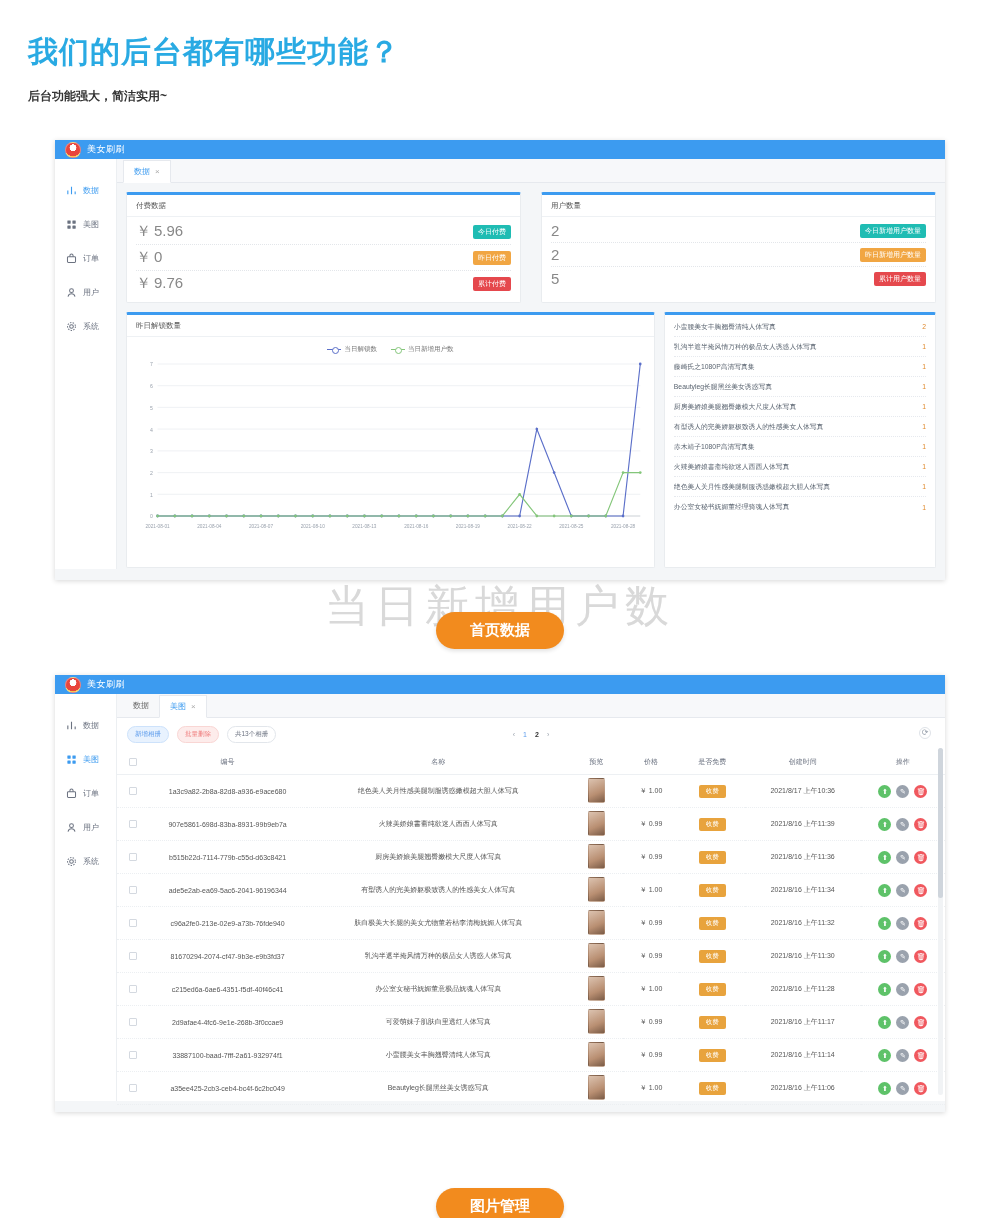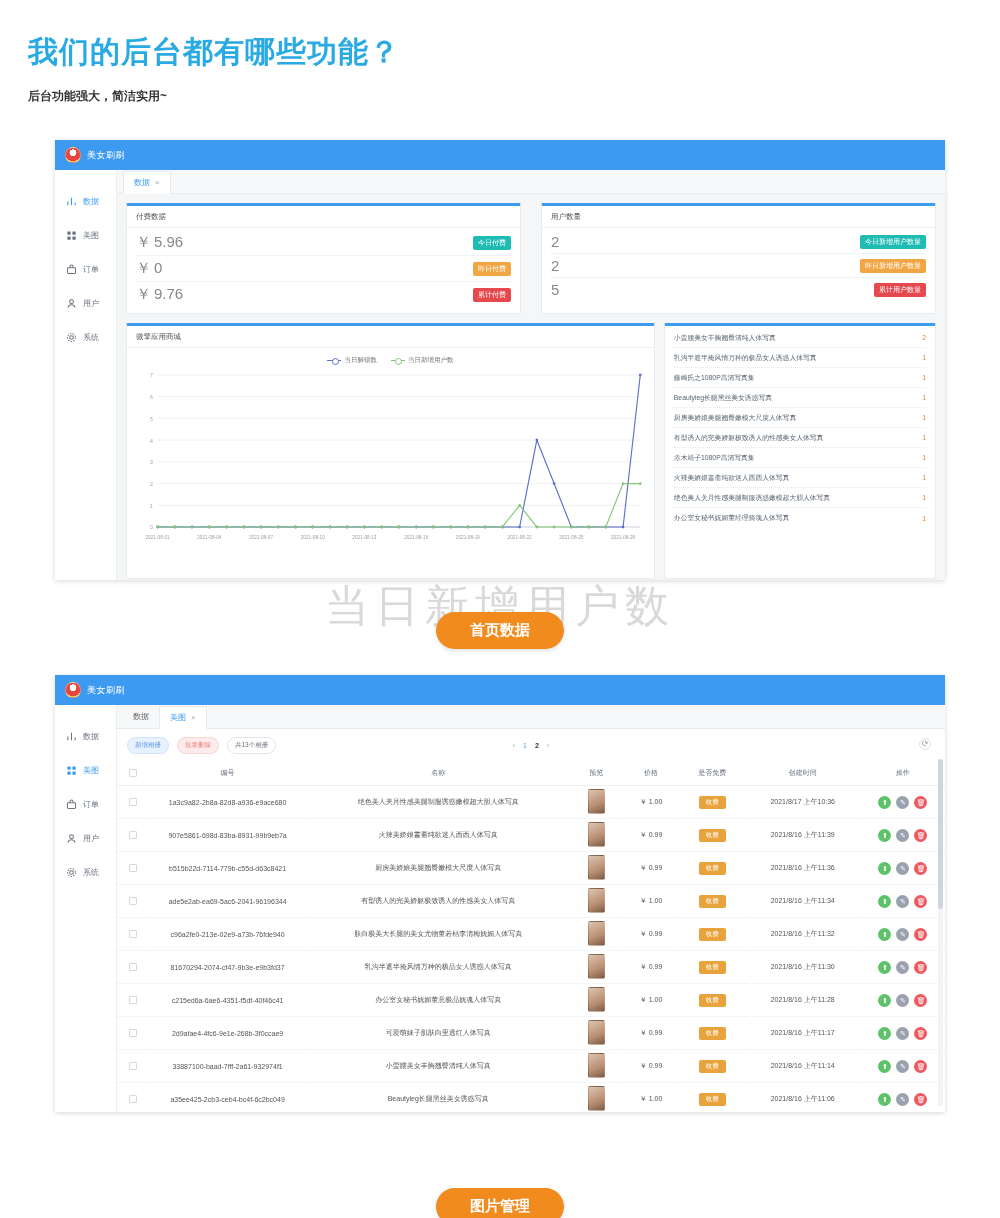--- a/index.html
+++ b/index.html
@@ -27,21 +27,21 @@
   .window {
     position:absolute;
     background:#f4f6f8;
     box-shadow:0 1px 5px rgba(0,0,0,.16);
     overflow:hidden;
   }
   .win1 { left:55px; top:140px; width:890px; height:440px; }
   .win2 { left:55px; top:675px; width:890px; height:437px; }
 
   .titlebar {
-    height:30px; background:#3c9bf0; display:flex; align-items:center;
+    height:19px; background:#3c9bf0; display:flex; align-items:center;
     padding-left:10px; gap:6px;
   }
   .brand-logo {
     width:16px;height:16px;border-radius:50%;
     background:radial-gradient(circle at 50% 35%, #fff 0 30%, #e8453c 31% 70%, #f6c244 71%);
     border:1px solid #ffffff55; flex:none;
   }
   .brand-name { color:#fff; font-size:9px; letter-spacing:.5px; }
 
   .body-row { display:flex; height:calc(100% - 30px); }
@@ -332,21 +332,21 @@
                 <div class="stat-row">
                   <div class="stat-val"><span>5</span></div>
                   <span class="badge" style="background: rgb(229, 72, 77);">累计用户数量</span>
                 </div>
               </div>
             </div>
           </div>
 
         <div class="lower">
           <div class="pane chart-pane">
-            <div class="pane-title">微擎应用商城</div>
+            <div class="pane-title">昨日解锁数量</div>
             <div class="pane-body">
               <div class="legend" id="legend">
                   <span class="li">
                     <span class="lg-mark" style="color: rgb(91, 111, 201);"></span>
                     <span>当日解锁数</span>
                   </span>
                   <span class="li">
                     <span class="lg-mark" style="color: rgb(132, 198, 122);"></span>
                     <span>当日新增用户数</span>
                   </span>

